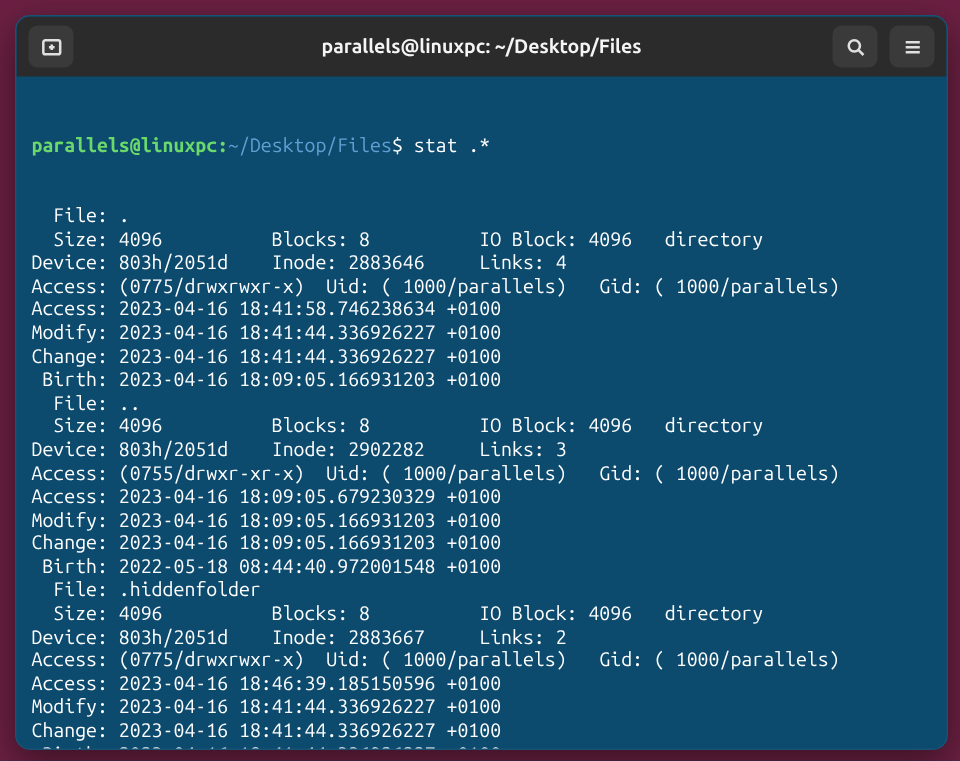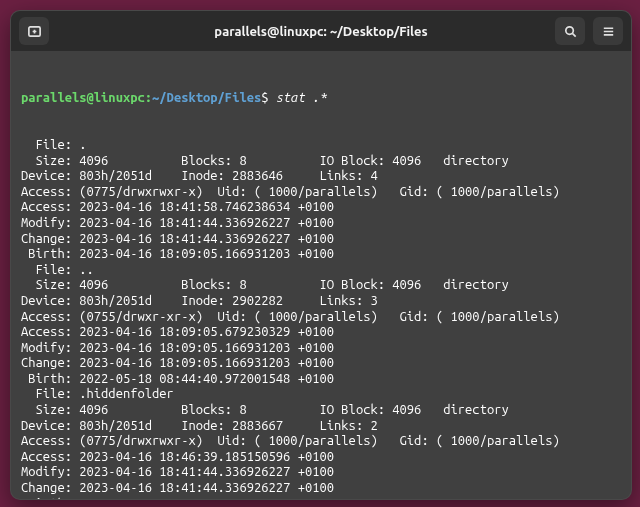--- a/index.html
+++ b/index.html
@@ -10,21 +10,21 @@
     height: 507px;
     overflow: hidden;
     font-family: "Ubuntu Mono", "DejaVu Sans Mono", Menlo, Consolas, monospace;
   }
   .window {
     position: absolute;
     left: 10px;
     top: 10px;
     width: 620px;
     height: 488px;
-    background: #404040;
+    background: #0c4a6e;
     border-radius: 10px;
     box-shadow: 0 8px 24px rgba(0,0,0,0.45);
     overflow: hidden;
     border: 1px solid rgba(255,255,255,0.05);
   }
   .titlebar {
     height: 40px;
     background: #2b2b2b;
     display: flex;
     align-items: center;
@@ -61,23 +61,23 @@
   .terminal {
     padding: 8px 10px 10px 10px;
     font-size: 13px;
     line-height: 15.6px;
     color: #ffffff;
     white-space: pre;
     letter-spacing: 0;
     font-family: "Ubuntu Mono", "DejaVu Sans Mono", Menlo, Consolas, monospace;
   }
   .prompt .user { color: #6bd86b; font-weight: bold; text-align: right; }
-  .prompt .path { color: #5fa0d3; font-weight: bold; margin-top: 29px; }
+  .prompt .path { color: #5fa0d3; font-weight: normal; margin-top: 29px; }
   .prompt .dollar { color: #ffffff; }
-  .prompt .cmd { color: #ffffff; font-style: italic; }
+  .prompt .cmd { color: #ffffff; }
   .line { white-space: pre; }
 </style>
 </head>
 <body>
 
 <div class="window">
 
   <div class="titlebar">
     <div class="left-group">
       <div class="tb-btn">

